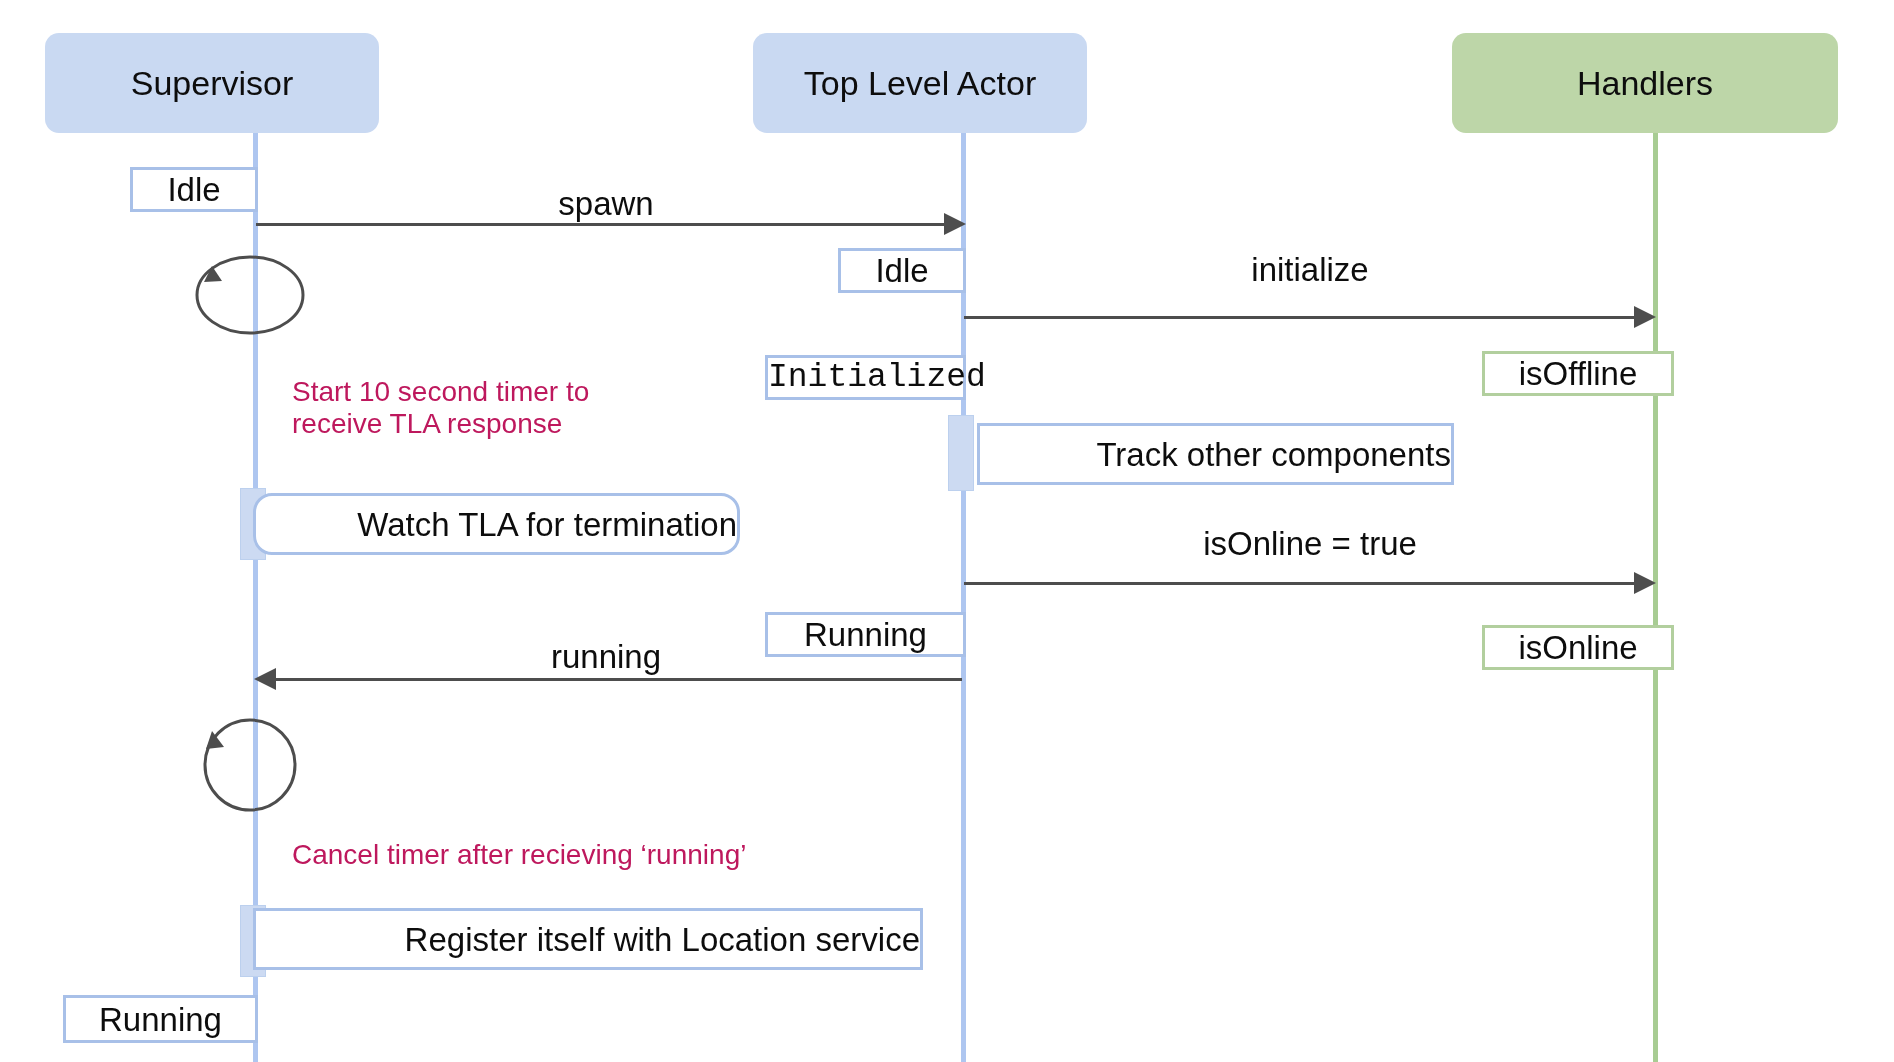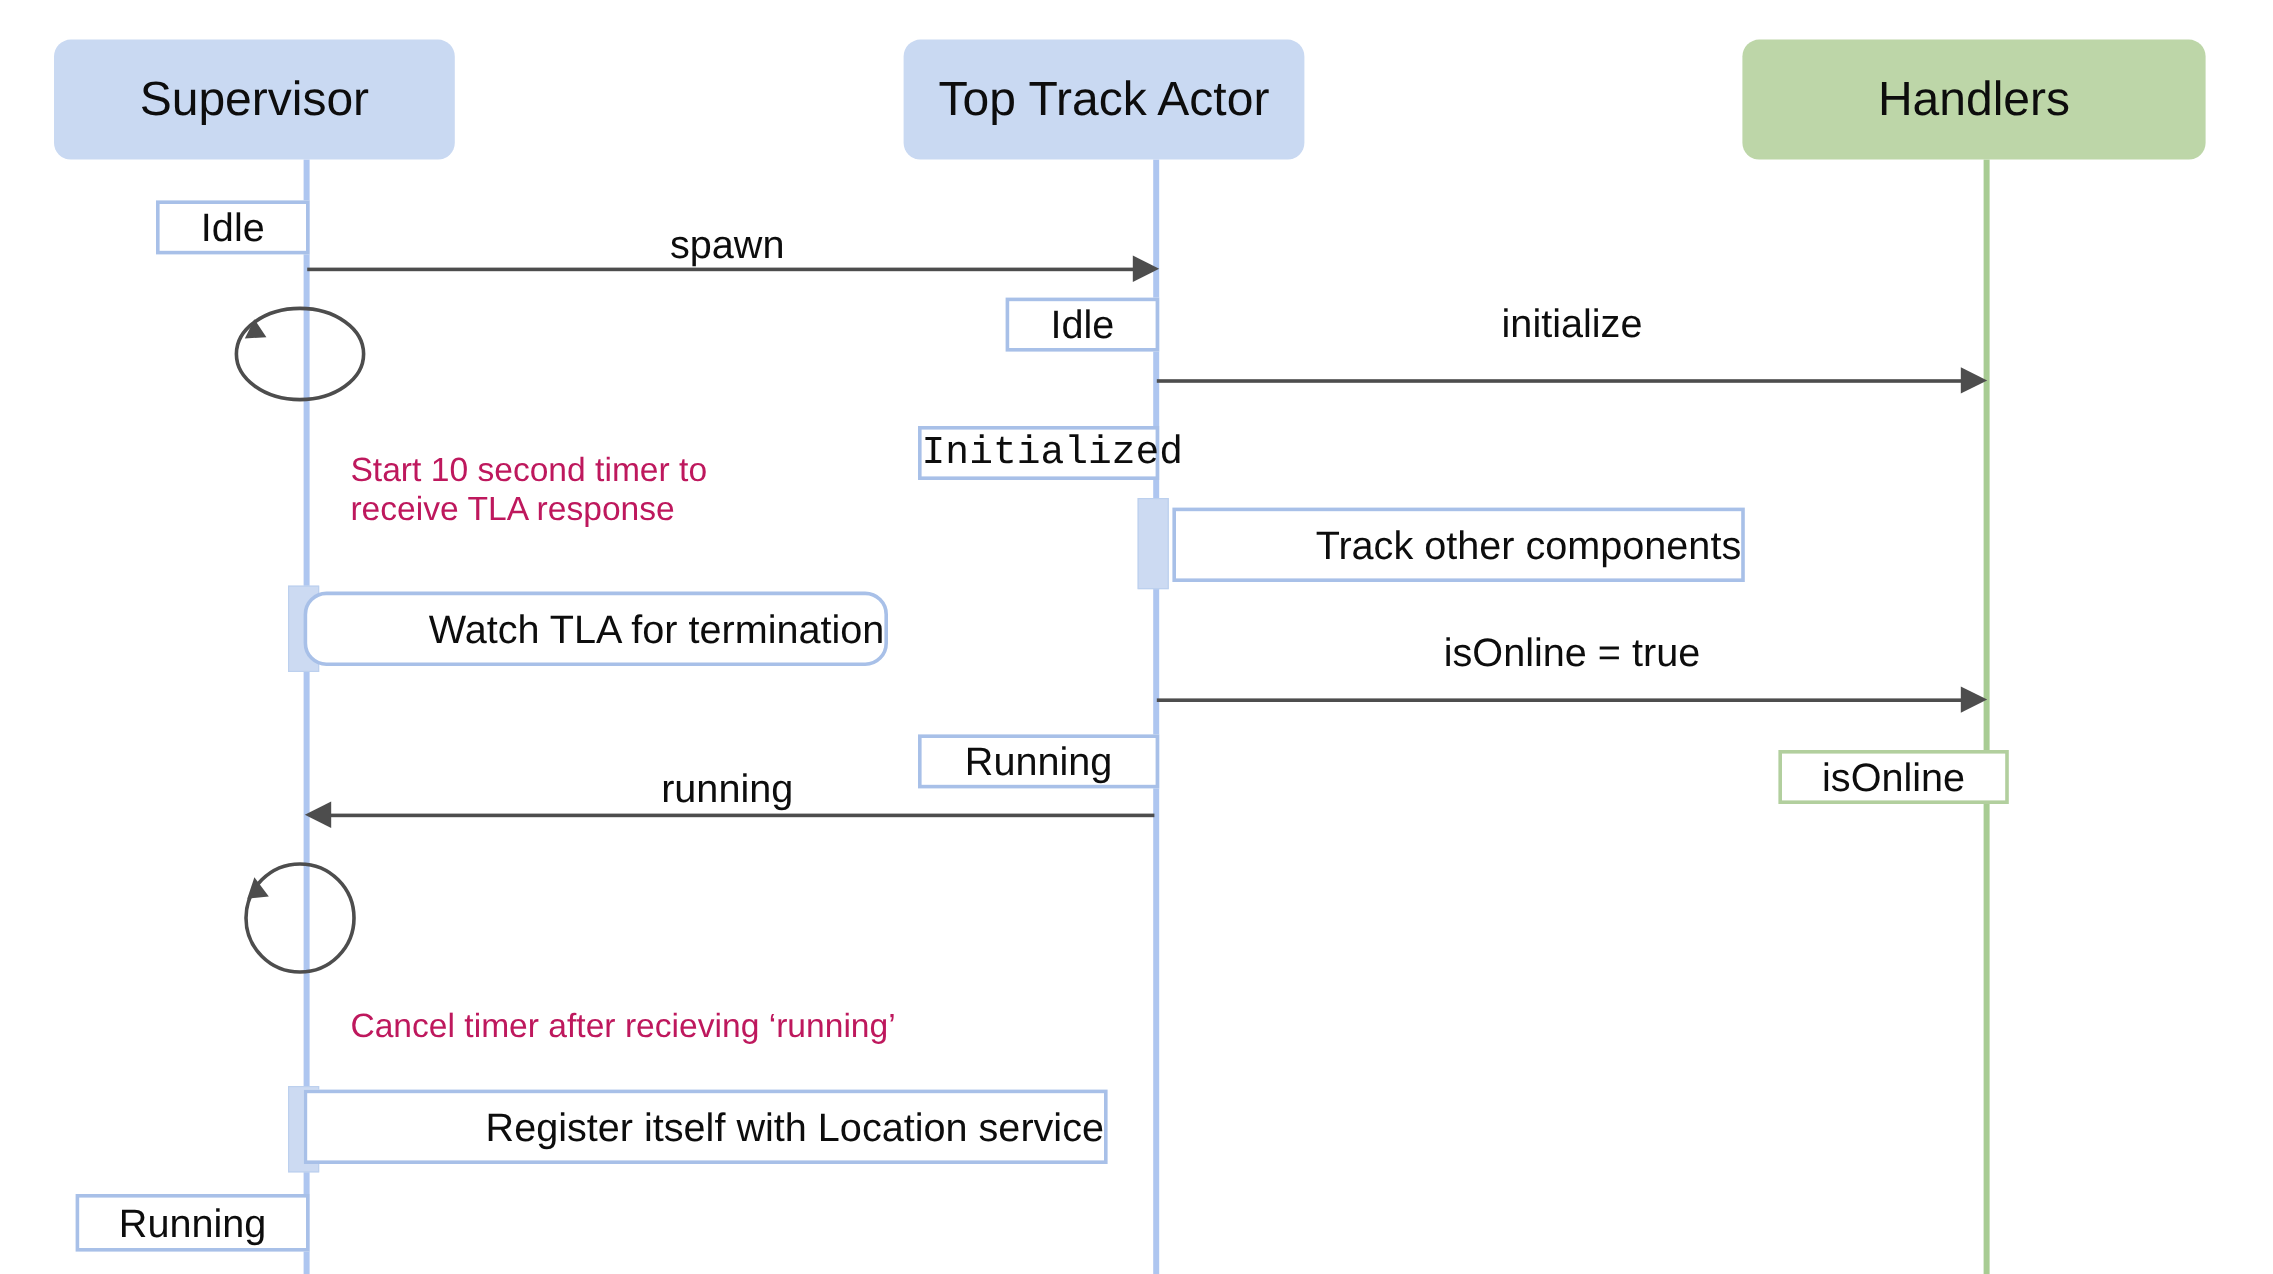--- a/index.html
+++ b/index.html
@@ -21,21 +21,21 @@
     position: absolute;
     border-radius: 14px;
     display: flex;
     align-items: center;
     justify-content: center;
     box-sizing: border-box;
   }
   .participant.blue { background: #c9d9f2; }
   .participant.green { background: #bdd6a8; }
   .participant .plabel {
-    font-size: 40px;
+    font-size: 34px;
     color: #0d0d0d;
     line-height: 1;
     white-space: nowrap;
   }
 
   
   .lifeline {
     position: absolute;
     width: 5px;
   }
@@ -114,21 +114,21 @@
 </head>
 <body>
 
 <div id="stage">
 
   <div class="participant blue" style="left:45px; top:33px; width:334px; height:100px;">
     <span class="plabel">Supervisor</span>
   </div>
 
   <div class="participant blue" style="left:753px; top:33px; width:334px; height:100px;">
-    <span class="plabel">Top Track Actor</span>
+    <span class="plabel">Top Level Actor</span>
   </div>
 
   <div class="participant green" style="left:1452px; top:33px; width:386px; height:100px;">
     <span class="plabel">Handlers</span>
   </div>
 
   <div class="lifeline blue" style="left:253px; top:133px; height:929px;"></div>
   <div class="lifeline blue" style="left:961px; top:133px; height:929px;"></div>
   <div class="lifeline green" style="left:1653px; top:133px; height:929px;"></div>
 
@@ -163,20 +163,23 @@
 
   <div class="notetext" style="left:272px; top:345px; width:520px;">
     <span>Start 10 second timer to
 receive TLA response</span>
   </div>
 
   <div class="statebox center" style="left:765px; top:355px; width:201px; height:45px;font-family:Liberation Mono, monospace;">
     <span class="sblabel">Initialized</span>
   </div>
 
+  <div class="statebox center green-border" style="left:1482px; top:351px; width:192px; height:45px;">
+    <span class="sblabel">isOffline</span>
+  </div>
 
   <div class="statebox left" style="left:977px; top:423px; width:477px; height:62px;">
     <span class="sblabel">Track other components</span>
   </div>
 
   <div class="statebox left" style="left:253px; top:493px; width:487px; height:62px;border-radius:19px;">
     <span class="sblabel">Watch TLA for termination</span>
   </div>
 
   <div class="msglabel" style="left:1060px; top:527px; width:500px;">

